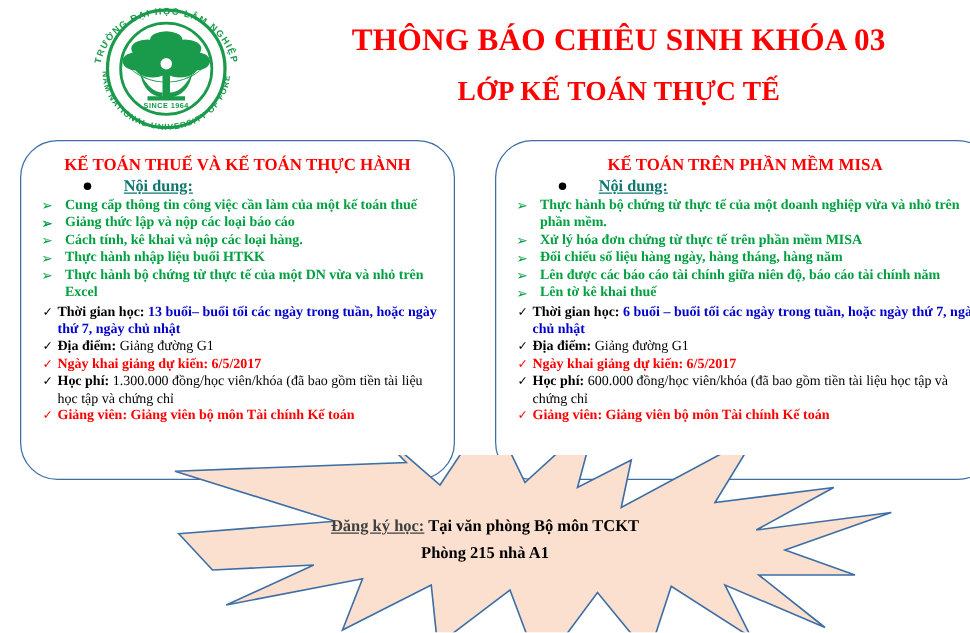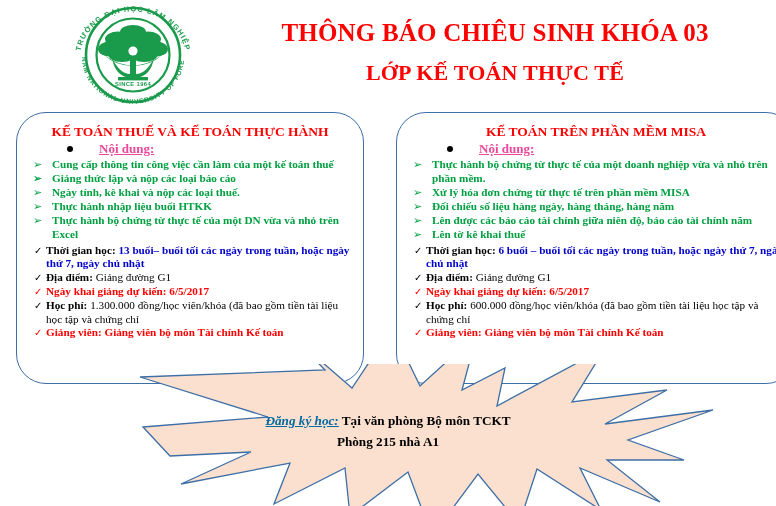--- a/index.html
+++ b/index.html
@@ -48,21 +48,21 @@
   .noidung-row{
     display:flex;align-items:center;
     margin:0 0 1px 0;
     padding-left:42px;
   }
   .dot-bullet{
     width:6px;height:6px;border-radius:50%;
     background:#000;display:inline-block;margin-right:26px;flex:none;
   }
   .noidung-label{
-    font-weight:bold;font-size:13px;color:#ec4899;
+    font-weight:bold;font-size:13px;color:#0f766e;
     font-family:"Liberation Serif", serif;
   }
   .noidung-label u{text-decoration:underline;}
 
   
   ul.arrow-list{list-style:none;margin:0;padding:0;}
   ul.arrow-list li{
     position:relative;
     padding-left:27px;
     margin:0 0 0.5px 0;
@@ -103,21 +103,21 @@
   .k-plain{color:#000;font-weight:normal;}
 
   
   .burst{position:absolute;left:0px;top:364px;width:776px;height:142px;}
   .burst-text{
     position:absolute;left:178px;top:410px;width:420px;
     text-align:center;
     font-family:"Liberation Serif", serif;
   }
   .burst-line{font-size:13.2px;line-height:21px;font-weight:bold;color:#000;}
-  .burst-label{color:#0369a1;text-decoration:underline;font-weight:bold;font-style:italic;}
+  .burst-label{color:#404040;text-decoration:underline;font-weight:bold;}
 </style>
 </head>
 <body>
 
 <div class="poster">
 
   <div class="header">
 
     <div class="logo">
       <svg viewBox="0 0 150 98" width="150" height="98" xmlns="http://www.w3.org/2000/svg">
@@ -164,21 +164,21 @@
     <div class="box-inner">
       <div class="box-title">KẾ TOÁN THUẾ VÀ KẾ TOÁN THỰC HÀNH</div>
       <div class="noidung-row">
         <span class="dot-bullet"></span>
         <span class="noidung-label"><u>Nội dung:</u></span>
       </div>
       <ul class="arrow-list" id="left-bullets">
           <li><span class="arrow">➢</span><span class="txt">Cung  cấp thông tin công việc cần làm của một kế toán thuế</span></li>
           <li><span class="arrow">➢</span></li>
           <li><span class="arrow">➢</span><span class="txt">Giảng thức lập và nộp các loại báo cáo</span></li>
-          <li><span class="arrow">➢</span><span class="txt">Ngày tính, kê khai và nộp các loại thuế.</span></li>
+          <li><span class="arrow">➢</span><span class="txt">Cách tính, kê khai và nộp các loại hàng.</span></li>
           <li><span class="arrow">➢</span><span class="txt">Thực hành nhập liệu buổi HTKK</span></li>
           <li><span class="arrow">➢</span><span class="txt">Thực hành bộ chứng từ thực tế của một DN vừa và nhỏ trên Excel</span></li>
         </ul>
       <ul class="check-list" id="left-info">
           <li><span class="check" style="color: rgb(0, 0, 0);">✓</span><span class="k-black">Thời gian học: </span><span class="k-blue">13 buổi– buổi tối các ngày trong tuần, hoặc ngày thứ 7, ngày chủ nhật</span></li>
           <li><span class="check" style="color: rgb(0, 0, 0);">✓</span><span class="k-black">Địa điểm: </span><span class="k-plain">Giảng đường G1</span></li>
           <li><span class="check" style="color: rgb(255, 0, 0);">✓</span><span class="k-red">Ngày khai giảng dự kiến: </span><span class="k-red">6/5/2017</span></li>
           <li><span class="check" style="color: rgb(0, 0, 0);">✓</span><span class="k-black">Học phí: </span><span class="k-plain">1.300.000 đồng/học viên/khóa (đã bao gồm tiền tài liệu học tập và chứng chỉ</span></li>
           <li><span class="check" style="color: rgb(255, 0, 0);">✓</span><span class="k-red">Giảng viên: </span><span class="k-red">Giảng viên bộ môn Tài chính Kế toán</span></li>
         </ul>

